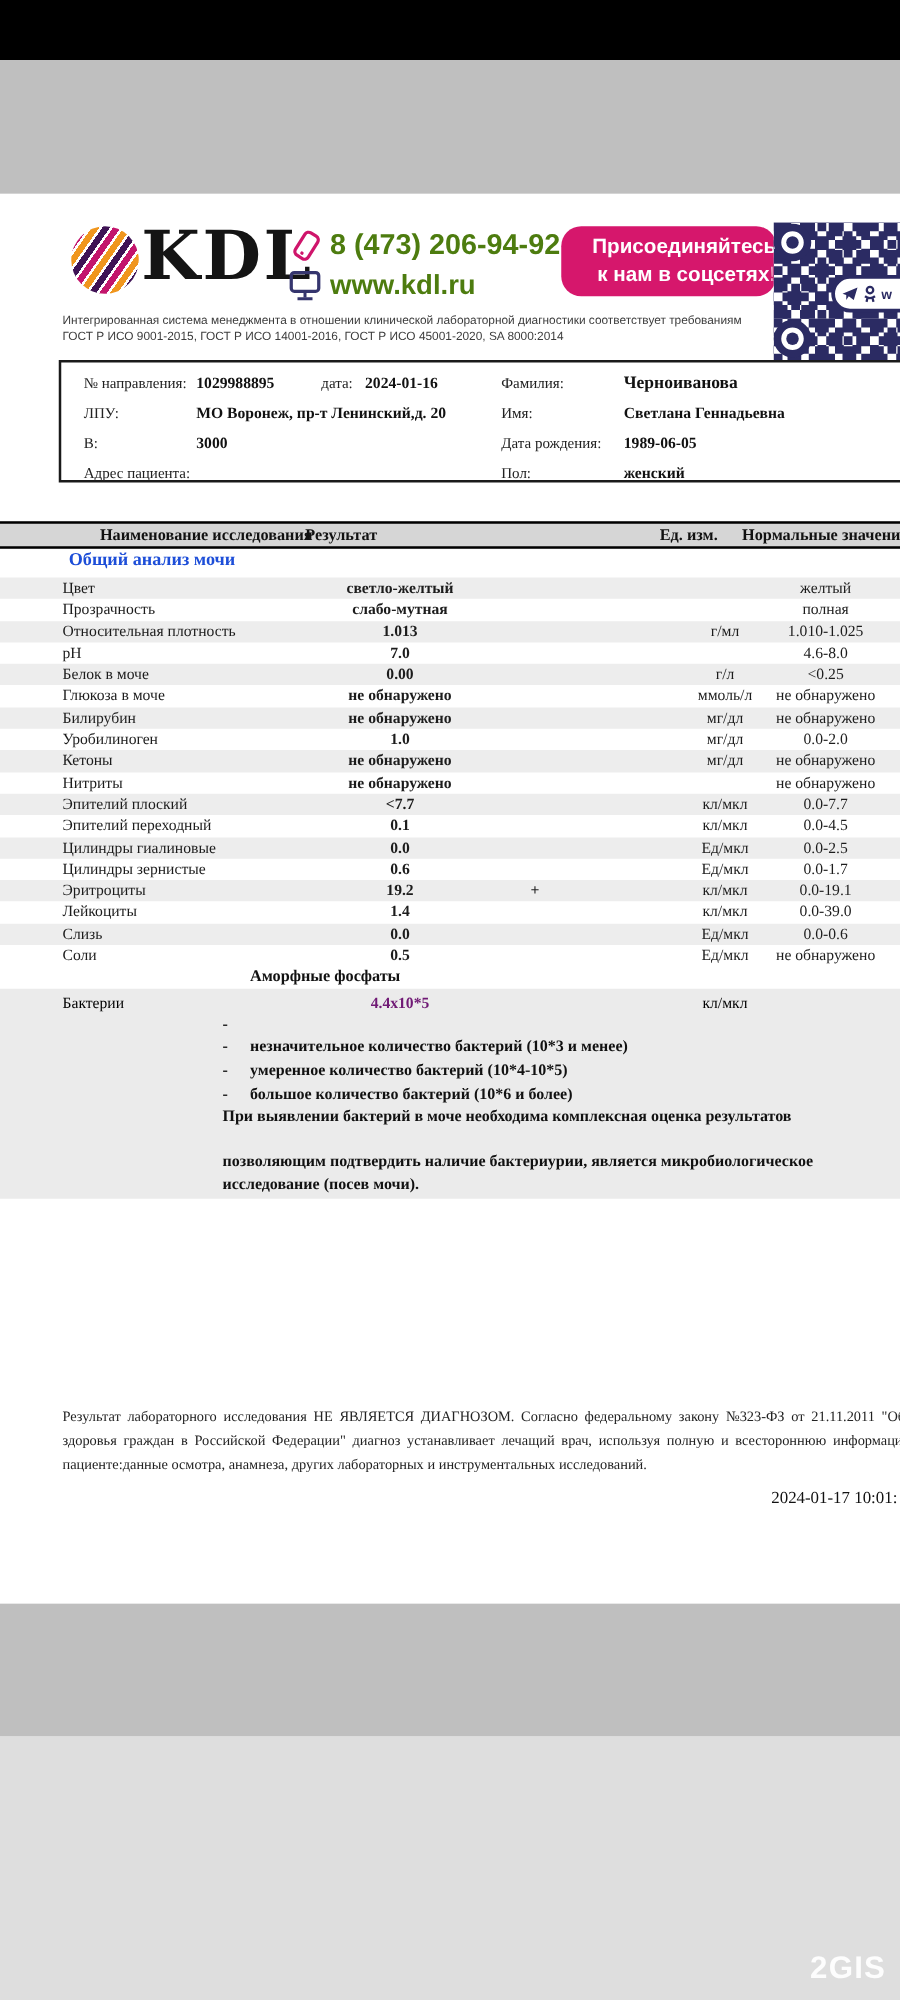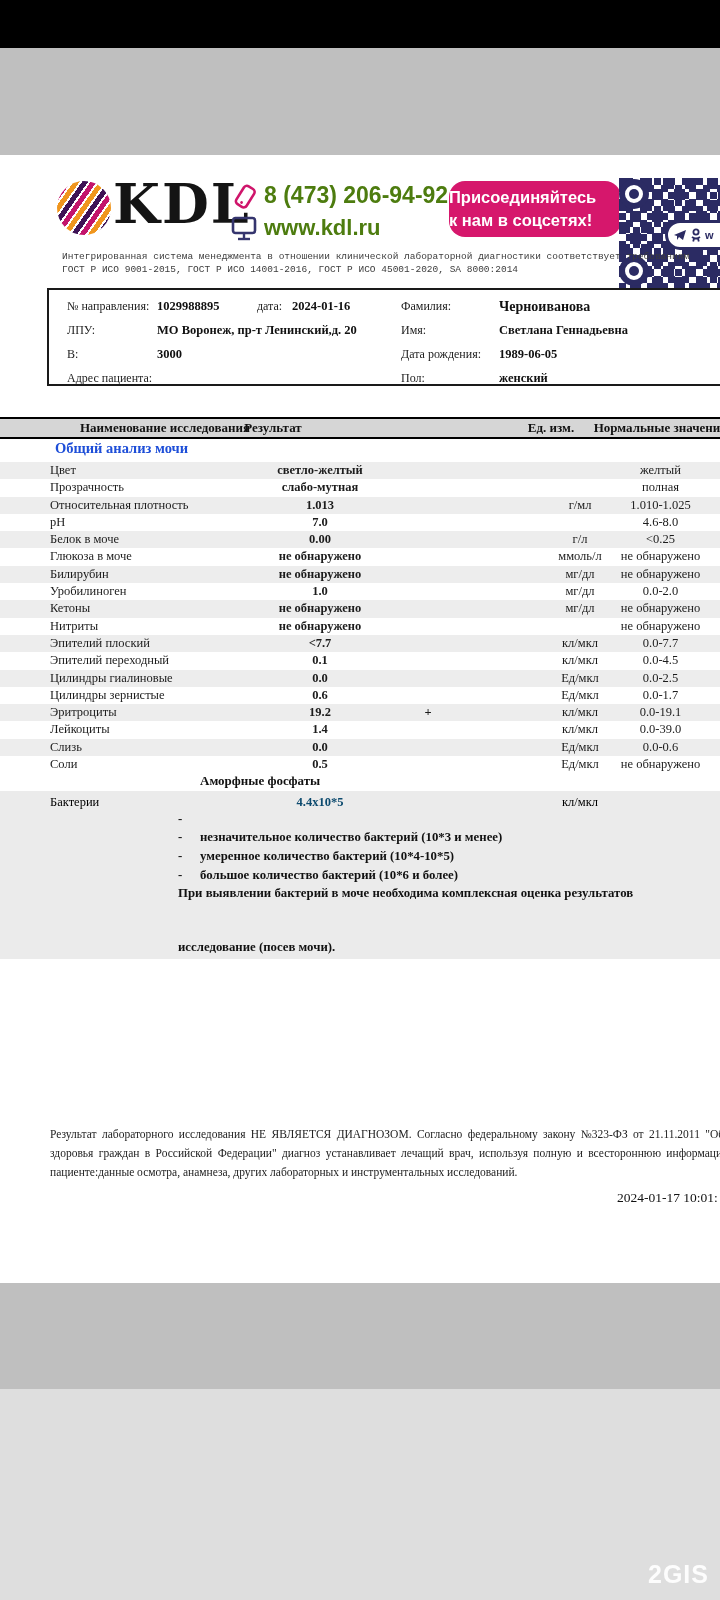--- a/index.html
+++ b/index.html
@@ -23,37 +23,37 @@
     font-size:54px; line-height:58px; letter-spacing:2px; color:#141414; }
   .contact-icon { position:absolute; width:26px; height:28px; }
   .phone-icon { left:232px; top:28px; }
   .site-icon { left:231px; top:60px; }
   .contact-line { position:absolute; font-family:"Liberation Sans", sans-serif; font-weight:bold; color:#4d7c0f; white-space:nowrap; }
   .phone-text { left:264px; top:27px; font-size:23px; }
   .site-text  { left:264px; top:60px; font-size:22px; }
 
   .bubble { position:absolute; left:449px; top:26px; width:172px; height:56px; background:#d6176c; border-radius:16px;
     color:#fff; font-family:"Liberation Sans", sans-serif; font-weight:bold; font-size:16.5px; line-height:23px;
-    text-align:left; padding-top:5px; }
+    text-align:right; padding-top:5px; }
   .bubble-tail { position:absolute; right:-13px; top:28px; width:0; height:0;
     border-left:16px solid #d6176c; border-top:7px solid transparent; border-bottom:9px solid transparent; }
 
   .qr { position:absolute; left:619px; top:23px; width:112px; height:110px; background-color:#fff;
     background-image:
       repeating-conic-gradient(#2b2b63 0 25%, transparent 0 50%),
       repeating-conic-gradient(transparent 0 25%, #2b2b63 0 50%);
     background-size:14px 14px, 22px 22px; }
   .finder { position:absolute; width:30px; height:30px; border-radius:50%; background:#fff; border:6px solid #2b2b63; }
   .finder::after { content:""; position:absolute; left:4px; top:4px; width:10px; height:10px; border-radius:50%; background:#2b2b63; }
   .finder-tl { left:0px; top:1px; }
   .finder-bl { left:0px; top:78px; }
   .qr-oval { position:absolute; left:46px; top:42px; width:72px; height:30px; background:#fff; border:3px solid #2b2b63;
     border-radius:16px; display:flex; align-items:center; justify-content:flex-start; gap:3px; padding-left:5px; }
 
-  .iso-text { position:absolute; left:62px; font-family:Liberation Mono, monospace; font-size:9.5px;
+  .iso-text { position:absolute; left:50px; font-family:Liberation Sans, sans-serif; font-size:9.5px;
     color:#3c3c3c; white-space:nowrap; }
   .iso-1 { top:96px; } .iso-2 { top:109px; }
 
   
   .patient-box { position:absolute; left:47px; top:133px; width:700px; height:98px; border:2px solid #1a1a1a; }
   .pb-row { position:absolute; left:0; width:100%; height:16px; font-size:12px; color:#222; }
   .pr1{top:9px;} .pr2{top:33px;} .pr3{top:57px;} .pr4{top:81px;}
   .pb-row span { position:absolute; white-space:nowrap; }
   .pb-val { font-weight:bold; font-size:12.5px; color:#111; }
   .px18{left:18px;} .px108{left:108px;} .px208{left:208px;} .px243{left:243px;text-align:right;} .px352{left:352px;} .px450{left:450px;}
@@ -67,21 +67,21 @@
   .th-name{left:50px; width:230px;} .th-result{left:203px; width:140px;}
   .th-units{left:496px; width:110px;} .th-norm{left:588px; width:145px;}
 
   .section-title { position:absolute; left:55px; top:285px; font-size:14.5px; font-weight:bold; color:#1d4ed8; }
 
   .tbody { position:absolute; left:0; top:307px; width:740px; }
   .trow { position:relative; width:740px; height:17.3px; }
   .trow:nth-of-type(odd) { background:#ededed; }
   .trow span { position:absolute; top:0; line-height:17.3px; font-size:12.5px; color:#1c1c1c; white-space:nowrap; }
   .c-name { left:50px; }
-  .c-result { left:200px; width:240px; text-align:center; font-weight:bold; color:#0c4a6e; }
+  .c-result { left:200px; width:240px; text-align:center; font-weight:bold; color:#701a75; }
   .c-flag { left:413px; width:30px; text-align:center; font-weight:bold; }
   .c-units { left:505px; width:150px; text-align:center; }
   .c-norm { left:588px; width:145px; text-align:center; }
 
   .salt-note { position:absolute; left:200px; top:618px; font-size:13px; font-weight:bold; color:#111; }
 
   .bact-block { position:absolute; left:0; top:636px; width:740px; height:168px; background:#ebebeb; }
   .bact-row { position:absolute; left:0; top:2px; width:740px; height:18px; }
   .bact-row span { position:absolute; top:0; line-height:18px; font-size:12.5px; white-space:nowrap; }
   .note-line { position:absolute; font-size:12.8px; font-weight:bold; color:#111; white-space:nowrap; }
@@ -332,20 +332,21 @@
       </div>
       <div class="note-line nl-i1">
         <span class="nl-marker">-</span>
         <span class="nl-text">умеренное количество бактерий (10*4-10*5)</span>
       </div>
       <div class="note-line nl-i2">
         <span class="nl-marker">-</span>
         <span class="nl-text">большое количество бактерий (10*6 и более)</span>
       </div>
       <div class="note-line nl-p0">При выявлении бактерий в моче необходима комплексная оценка результатов</div>
+      <div class="note-line nl-p2">позволяющим подтвердить наличие бактериурии, является микробиологическое</div>
       <div class="note-line nl-p3">исследование (посев мочи).</div>
     </div>
 
     <div class="footer-line fl1 fl-just">Результат лабораторного исследования НЕ ЯВЛЯЕТСЯ ДИАГНОЗОМ. Согласно федеральному закону №323-ФЗ от 21.11.2011 "Об основах охра</div>
     <div class="footer-line fl2 fl-just">здоровья граждан в Российской Федерации" диагноз устанавливает лечащий врач, используя полную и всестороннюю информацию</div>
     <div class="footer-line fl3">пациенте:данные осмотра, анамнеза, других лабораторных и инструментальных исследований.</div>
     <div class="print-date">2024-01-17 10:01:</div>
   </div>
 
   <div class="band-gray-mid"></div>

